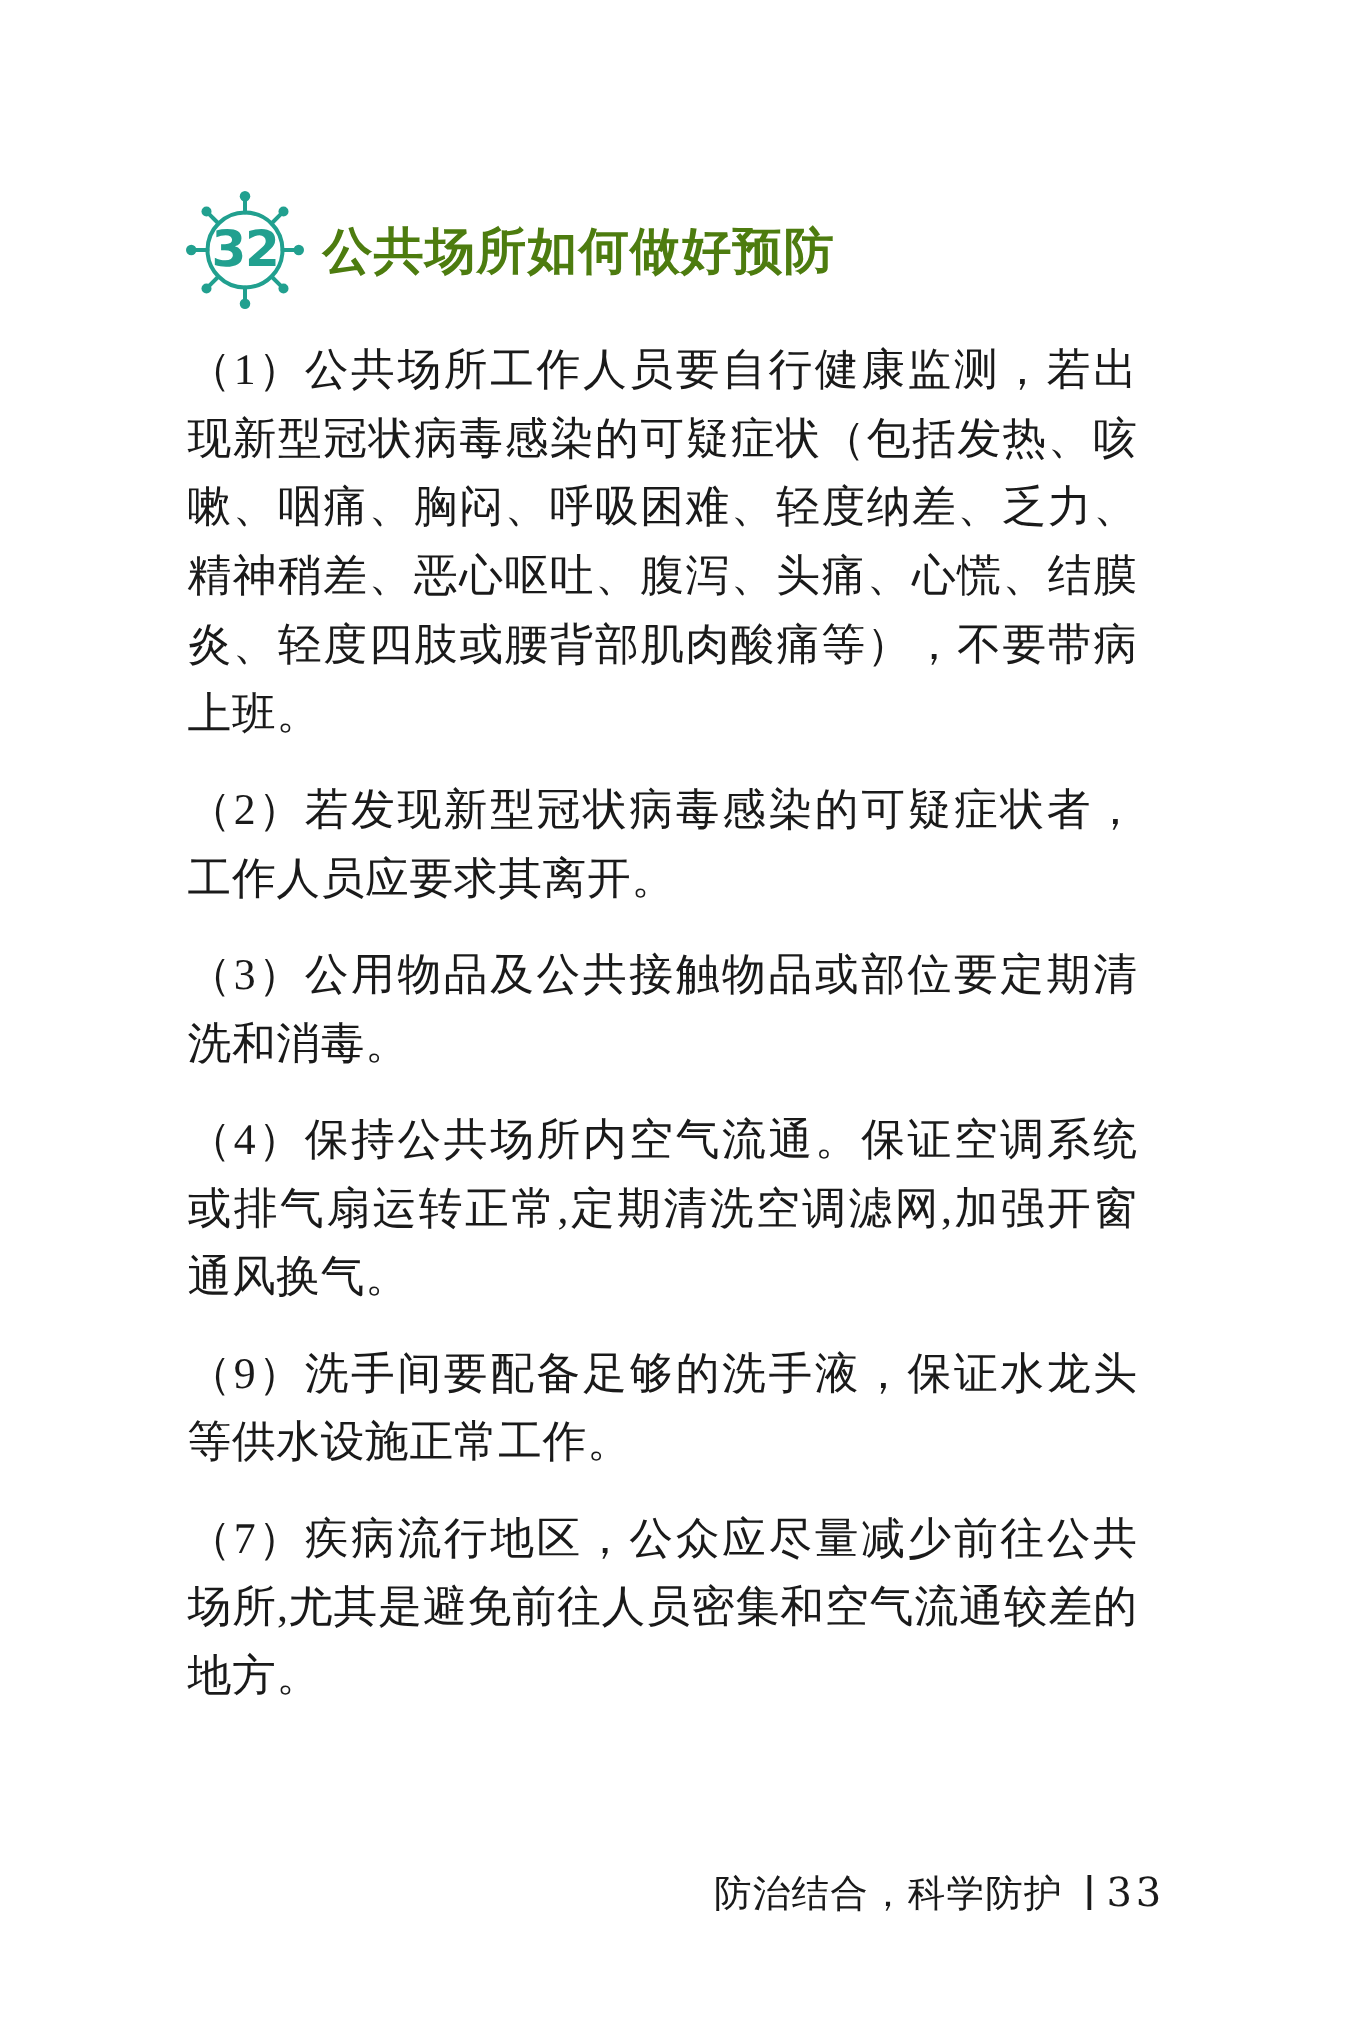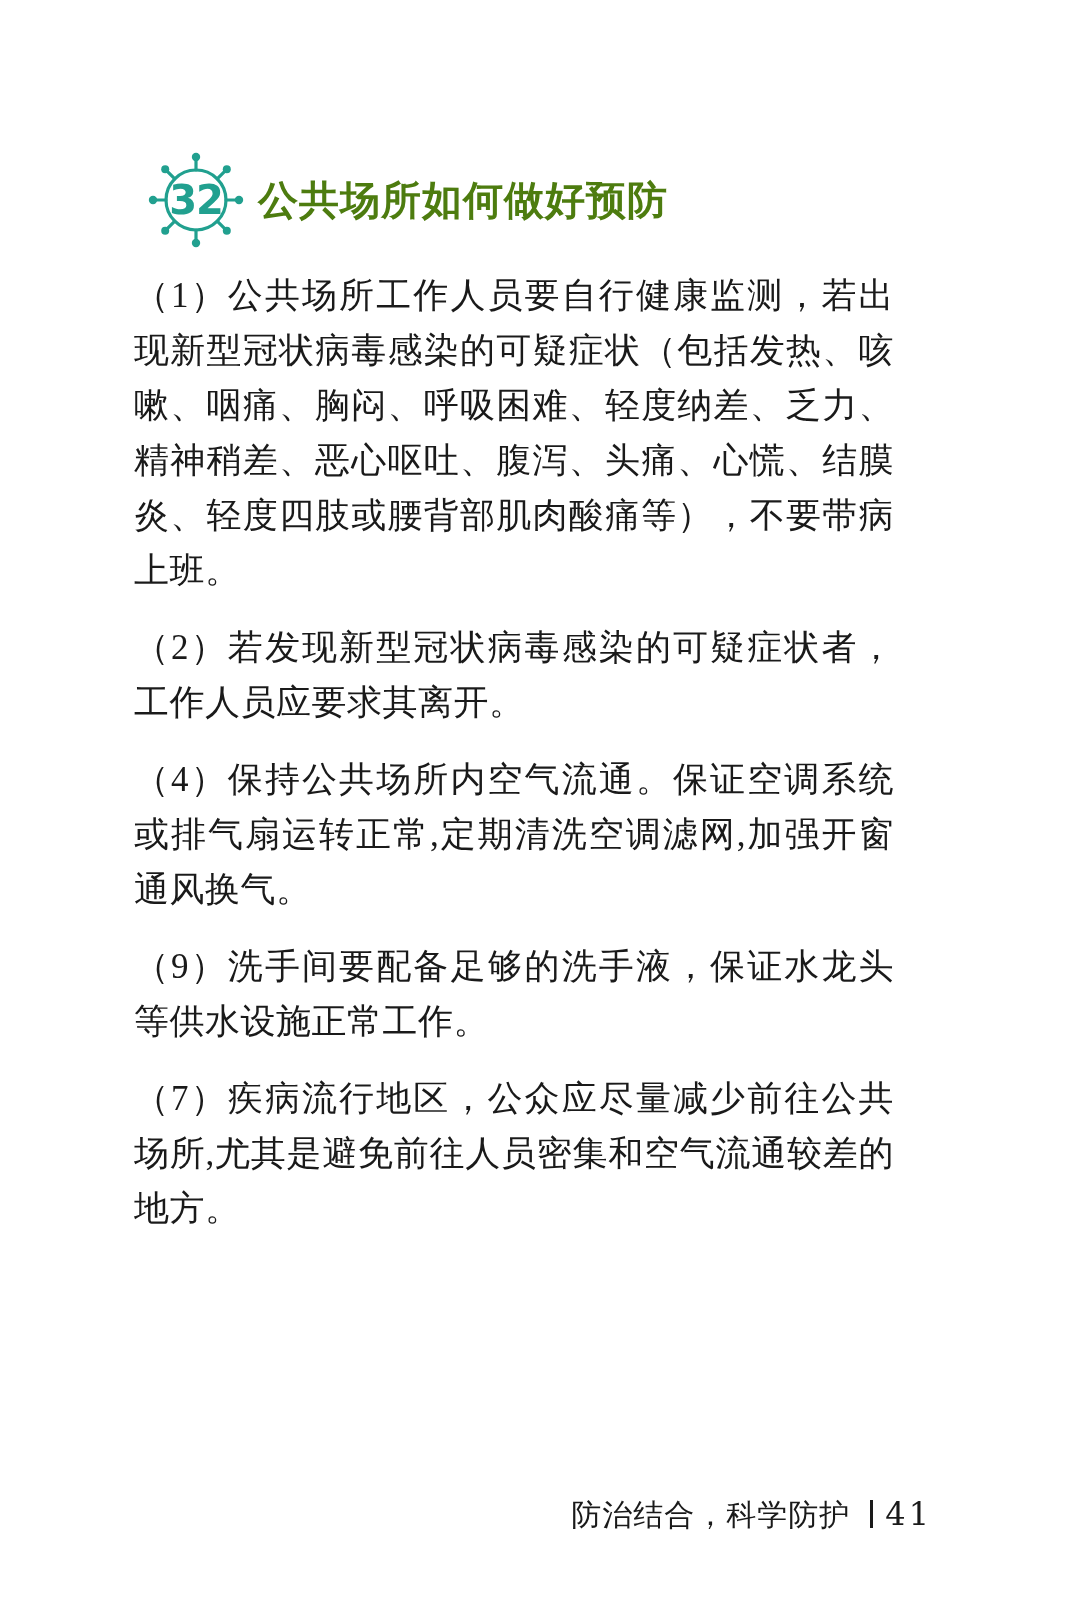--- a/index.html
+++ b/index.html
@@ -61,21 +61,21 @@
     font-weight: bold;
     font-size: 40px;
     color: #4d7c0f;
     letter-spacing: 1px;
     margin-left: 14px;
     white-space: nowrap;
   }
   
   .content {
     position: absolute;
-    left: 134px;
+    left: 150px;
     top: 268px;
     width: 760px;
   }
   p.para {
     margin: 0 0 22px 0;
     font-size: 35px;
     line-height: 55px;
     text-align: justify;
     text-justify: inter-ideograph;
     letter-spacing: 0.5px;
@@ -141,24 +141,25 @@
         </g>
       </svg>
       <div class="virus-number">32</div>
     </div>
     <div class="heading-title">公共场所如何做好预防</div>
   </div>
 
   <div class="content">
     <p class="para">（1）公共场所工作人员要自行健康监测，若出现新型冠状病毒感染的可疑症状（包括发热、咳嗽、咽痛、胸闷、呼吸困难、轻度纳差、乏力、精神稍差、恶心呕吐、腹泻、头痛、心慌、结膜炎、轻度四肢或腰背部肌肉酸痛等），不要带病上班。</p>
     <p class="para">（2）若发现新型冠状病毒感染的可疑症状者，工作人员应要求其离开。</p>
+    <p class="para">（3）公用物品及公共接触物品或部位要定期清洗和消毒。</p>
     <p class="para">（4）保持公共场所内空气流通。保证空调系统或排气扇运转正常,定期清洗空调滤网,加强开窗通风换气。</p>
     <p class="para">（9）洗手间要配备足够的洗手液，保证水龙头等供水设施正常工作。</p>
     <p class="para">（7）疾病流行地区，公众应尽量减少前往公共场所,尤其是避免前往人员密集和空气流通较差的地方。</p>
   </div>
 
   <div class="footer">
     <span class="footer-text">防治结合，科学防护</span>
     <span class="footer-rule"></span>
-    <span class="footer-page">41</span>
+    <span class="footer-page">33</span>
   </div>
 
 </div>
 
 </body></html>

